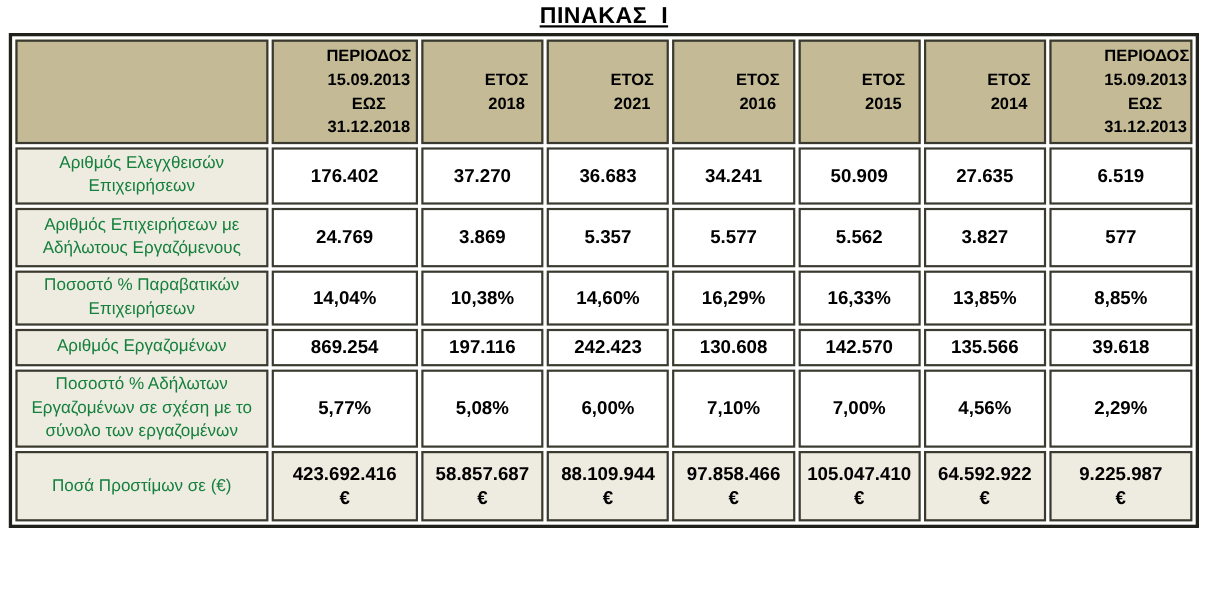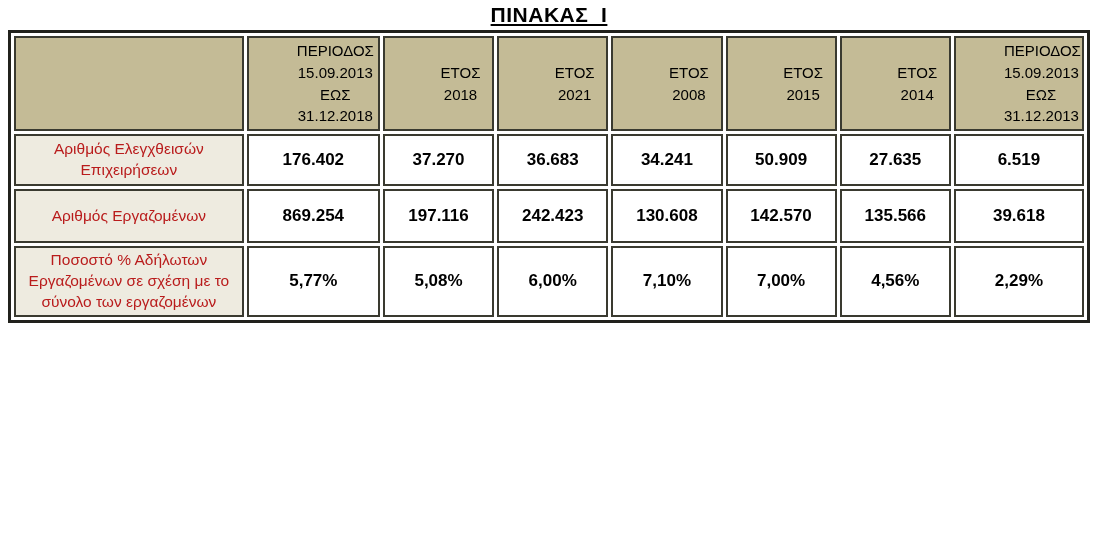--- a/index.html
+++ b/index.html
@@ -37,48 +37,48 @@
   }
   th,td{
     border:2px solid var(--border);
     text-align:center;
     vertical-align:middle;
     padding:2px 4px;
     overflow:hidden;
   }
   thead th{
     background:var(--header-bg);
-    font-weight:normal;
+    font-weight:bold;
     font-size:15px;
     white-space:pre-line;
     height:90px;
     line-height:1.45;
     padding-left:48px;
   }
   td.label{
     background:var(--label-bg);
     font-weight:normal;
     font-size:15.5px;
     line-height:1.35;
-    color:#b91c1c;
+    color:#15803d;
   }
   td.val{
     background:var(--cell-bg);
     font-weight:bold;
     font-size:17px;
   }
   tr.total td{
     background:var(--label-bg);
     white-space:pre-line;
     line-height:1.3;
   }
   tbody tr:nth-child(1) td{height:52px;}
   tbody tr:nth-child(2) td{height:54px;}
   tbody tr:nth-child(3) td{height:46px;}
-  tbody tr:nth-child(4) td{height:34px;font-family:Liberation Mono, monospace;}
+  tbody tr:nth-child(4) td{height:34px;}
   tbody tr:nth-child(5) td{height:42px;}
   tbody tr:nth-child(6) td{height:64px;margin-left:24px;}
   tbody tr:nth-child(7) td{height:50px;}
   col.c-label{width:21.9%;}
   col.c-p18{width:12.7%;}
   col.c-etos{width:10.6%;}
   col.c-p13{width:12.4%;}
 </style>
 </head>
 <body>
@@ -99,39 +99,59 @@
     </colgroup>
     <thead>
       <tr>
         <th></th>
         <th>ΠΕΡΙΟΔΟΣ
 15.09.2013
 ΕΩΣ
 31.12.2018</th>
         <th>ΕΤΟΣ 2018</th>
         <th>ΕΤΟΣ 2021</th>
-        <th>ΕΤΟΣ 2008</th>
+        <th>ΕΤΟΣ 2016</th>
         <th>ΕΤΟΣ 2015</th>
         <th>ΕΤΟΣ 2014</th>
         <th>ΠΕΡΙΟΔΟΣ
 15.09.2013
 ΕΩΣ
 31.12.2013</th>
       </tr>
     </thead>
     <tbody>
       <tr>
         <td class="label">Αριθμός Ελεγχθεισών Επιχειρήσεων</td>
         <td class="val">176.402</td>
         <td class="val">37.270</td>
         <td class="val">36.683</td>
         <td class="val">34.241</td>
         <td class="val">50.909</td>
         <td class="val">27.635</td>
         <td class="val">6.519</td>
+      </tr>
+      <tr>
+        <td class="label">Αριθμός Επιχειρήσεων με Αδήλωτους Εργαζόμενους</td>
+        <td class="val">24.769</td>
+        <td class="val">3.869</td>
+        <td class="val">5.357</td>
+        <td class="val">5.577</td>
+        <td class="val">5.562</td>
+        <td class="val">3.827</td>
+        <td class="val">577</td>
+      </tr>
+      <tr>
+        <td class="label">Ποσοστό % Παραβατικών Επιχειρήσεων</td>
+        <td class="val">14,04%</td>
+        <td class="val">10,38%</td>
+        <td class="val">14,60%</td>
+        <td class="val">16,29%</td>
+        <td class="val">16,33%</td>
+        <td class="val">13,85%</td>
+        <td class="val">8,85%</td>
       </tr>
       <tr>
         <td class="label">Αριθμός Εργαζομένων</td>
         <td class="val">869.254</td>
         <td class="val">197.116</td>
         <td class="val">242.423</td>
         <td class="val">130.608</td>
         <td class="val">142.570</td>
         <td class="val">135.566</td>
         <td class="val">39.618</td>
@@ -139,15 +159,32 @@
       <tr>
         <td class="label">Ποσοστό % Αδήλωτων Εργαζομένων σε σχέση με το σύνολο των εργαζομένων</td>
         <td class="val">5,77%</td>
         <td class="val">5,08%</td>
         <td class="val">6,00%</td>
         <td class="val">7,10%</td>
         <td class="val">7,00%</td>
         <td class="val">4,56%</td>
         <td class="val">2,29%</td>
       </tr>
+      <tr class="total">
+        <td class="label">Ποσά Προστίμων σε  (€)</td>
+        <td class="val">423.692.416
+€</td>
+        <td class="val">58.857.687
+€</td>
+        <td class="val">88.109.944
+€</td>
+        <td class="val">97.858.466
+€</td>
+        <td class="val">105.047.410
+€</td>
+        <td class="val">64.592.922
+€</td>
+        <td class="val">9.225.987
+€</td>
+      </tr>
     </tbody>
   </table>
 </div>
 
 </body></html>

